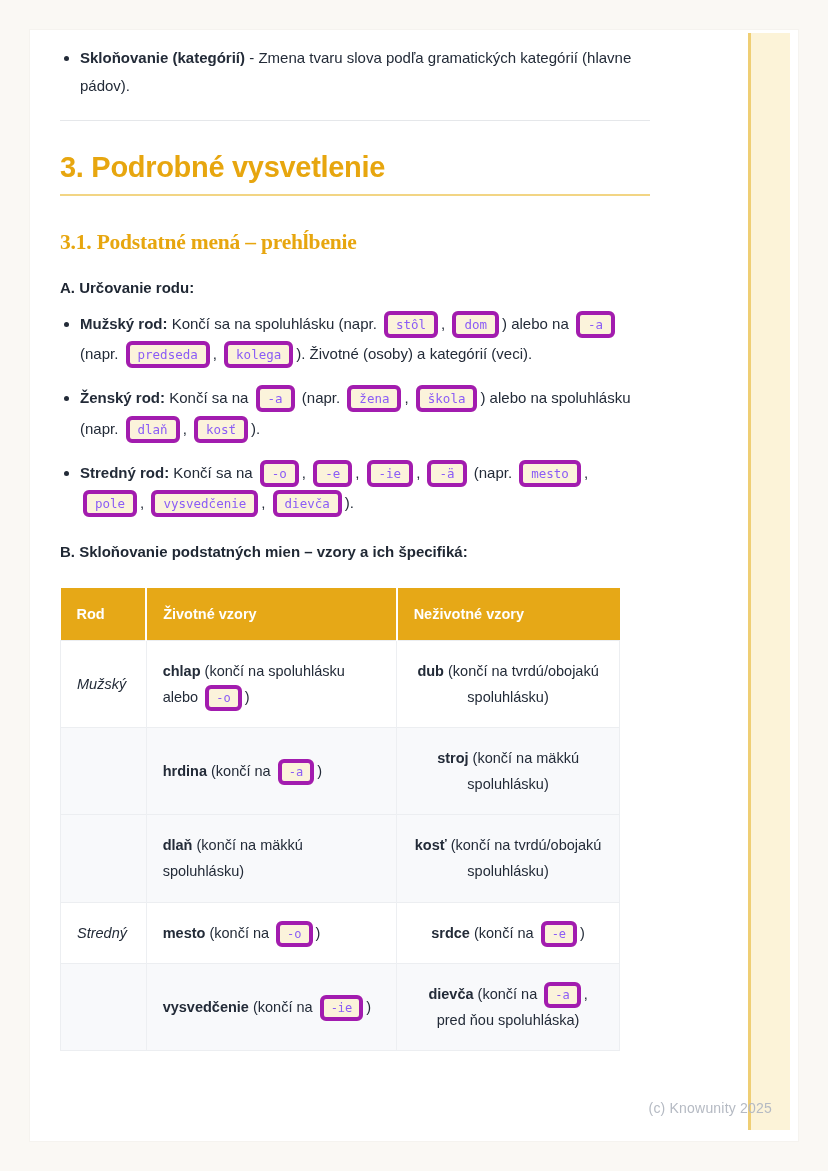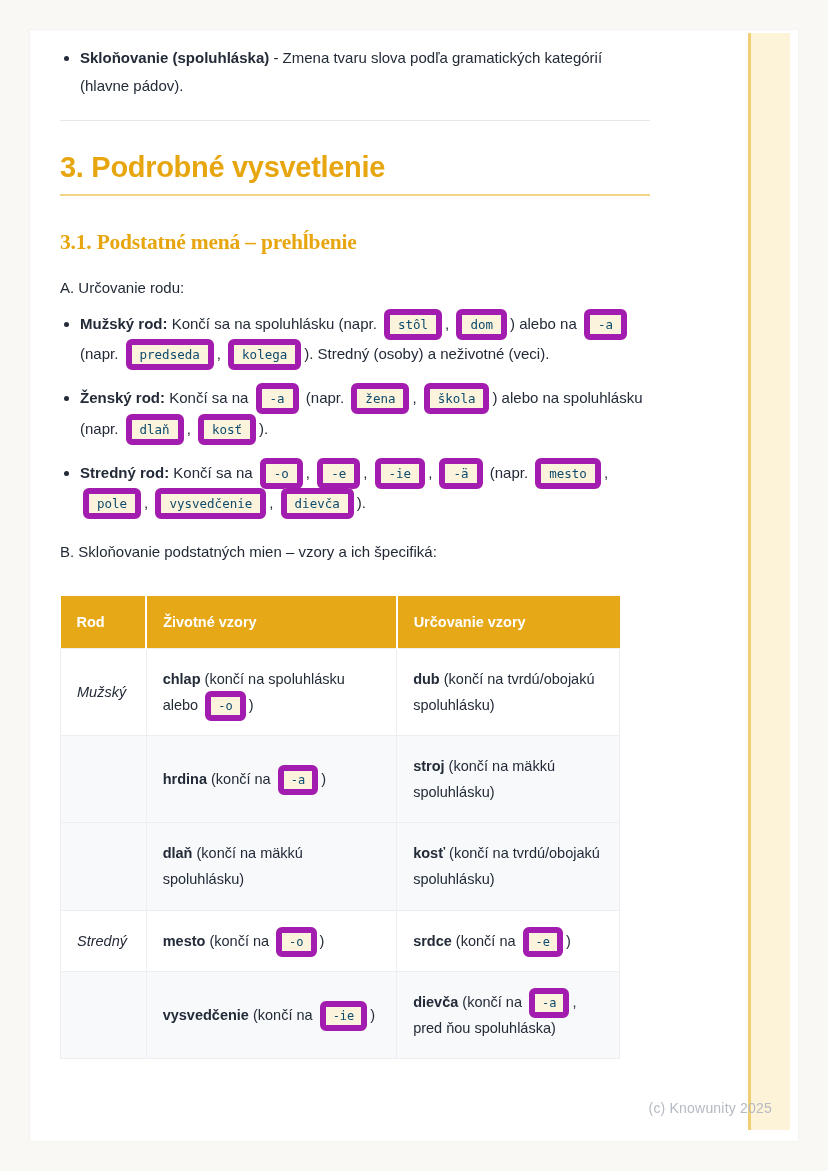--- a/index.html
+++ b/index.html
@@ -27,101 +27,101 @@
   ul.gender-list li { line-height:2.05; margin:13px 0; }
 
   .divider { border:none; border-top:1px solid #E5E7EA; margin:20px 0 0 0; width:590px; }
 
   h1.sec {
     margin-top:30px; font-size:29px; font-weight:700; color:#E7A60F;
     letter-spacing:-0.3px; padding-bottom:10px; border-bottom:2px solid #F2D584;
     width:590px;
   }
   h2.sec { margin-top:34px; font-size:21.5px; font-weight:700; color:#E7A60F; letter-spacing:-0.2px;font-family:Liberation Serif, serif; }
-  p.subhead { margin-top:24px; font-size:15px; font-weight:400; color:#1F2733; }
+  p.subhead { margin-top:24px; font-size:15px; font-weight:700; color:#1F2733; }
 
   .b { font-weight:700; }
 
   .code {
     font-family:"DejaVu Sans Mono","Liberation Mono",monospace;
     font-size:12.5px;
     background:#FBF3DB;
-    color:#0c4a6e;
-    border:6px solid #a21caf;
+    color:#8b5cf6;
+    border:4px solid #a21caf;
     border-radius:6px;
     padding:2px 8px;
     margin:0 3px;
     -webkit-box-decoration-break:clone;
     box-decoration-break:clone;
   }
 
   table.vzory {
-    margin-top:36px; width:560px; border-collapse:collapse;
+    margin-top:28px; width:560px; border-collapse:collapse;
     font-size:14.5px;
     padding-left:20px;
   }
   table.vzory th {
     background:#E6A817; color:#FFFFFF; font-weight:600; text-align:left;
     padding:18px 16px; font-size:14.5px; border-right:2px solid #FFFFFF;
   }
   table.vzory th:last-child { border-right:none; }
   table.vzory td {
     padding:17px 16px; line-height:1.8; vertical-align:middle;
     border-top:1px solid #ECEEF1; border-left:1px solid #EDEFF2;
     background:#FFFFFF;
   }
   table.vzory td:first-child { border-left:1px solid #ECEEF1; }
   table.vzory td:last-child { border-right:1px solid #ECEEF1; }
   table.vzory tr:last-child td { border-bottom:1px solid #ECEEF1; }
   table.vzory tr.alt td { background:#F8F9FB; }
   table.vzory td.rod { width:86px;font-style:italic; }
   table.vzory td.cell-a { width:266px; }
-  table.vzory td.cell-i { width:235px; }
+  table.vzory td.cell-i { width:235px;text-align:center; }
   table.vzory td .code { font-size:12px; padding:2px 7px; }
 
   .footer {
     position:absolute; top:1070px; right:26px;
     font-size:14px; color:#B5BAC3; letter-spacing:0.2px; z-index:2;
   }
 </style>
 </head>
 <body>
 
 <div class="page">
 
   <div class="ribbon"></div>
 
   <div class="content">
 
     <ul class="doc-list">
-      <li><span class="b">Skloňovanie (spoluhláska)</span><span> - Zmena tvaru slova podľa gramatických kategórií (hlavne pádov).</span></li>
+      <li><span class="b">Skloňovanie (kategórií)</span><span> - Zmena tvaru slova podľa gramatických kategórií (hlavne pádov).</span></li>
     </ul>
 
     <hr class="divider">
 
     <h1 class="sec">3. Podrobné vysvetlenie</h1>
 
     <h2 class="sec">3.1. Podstatné mená – prehĺbenie</h2>
 
     <p class="subhead">A. Určovanie rodu:</p>
 
     <ul class="doc-list gender-list">
-      <li><span class="b">Mužský rod:</span><span> Končí sa na spoluhlásku (napr. </span><span class="code">stôl</span><span>, </span><span class="code">dom</span><span>) alebo na </span><span class="code">-a</span><span> (napr. </span><span class="code">predseda</span><span>, </span><span class="code">kolega</span><span>). Stredný (osoby) a neživotné (veci).</span></li>
+      <li><span class="b">Mužský rod:</span><span> Končí sa na spoluhlásku (napr. </span><span class="code">stôl</span><span>, </span><span class="code">dom</span><span>) alebo na </span><span class="code">-a</span><span> (napr. </span><span class="code">predseda</span><span>, </span><span class="code">kolega</span><span>). Životné (osoby) a kategórií (veci).</span></li>
       <li><span class="b">Ženský rod:</span><span> Končí sa na </span><span class="code">-a</span><span> (napr. </span><span class="code">žena</span><span>, </span><span class="code">škola</span><span>) alebo na spoluhlásku (napr. </span><span class="code">dlaň</span><span>, </span><span class="code">kosť</span><span>).</span></li>
       <li><span class="b">Stredný rod:</span><span> Končí sa na </span><span class="code">-o</span><span>, </span><span class="code">-e</span><span>, </span><span class="code">-ie</span><span>, </span><span class="code">-ä</span><span> (napr. </span><span class="code">mesto</span><span>, </span><span class="code">pole</span><span>, </span><span class="code">vysvedčenie</span><span>, </span><span class="code">dievča</span><span>).</span></li>
     </ul>
 
     <p class="subhead">B. Skloňovanie podstatných mien – vzory a ich špecifiká:</p>
 
     <table class="vzory">
       <thead>
         <tr>
           <th>Rod</th>
           <th>Životné vzory</th>
-          <th>Určovanie vzory</th>
+          <th>Neživotné vzory</th>
         </tr>
       </thead>
       <tbody>
         <tr>
           <td class="rod">Mužský</td>
           <td class="cell-a"><span class="b">chlap</span><span> (končí na spoluhlásku alebo </span><span class="code">-o</span><span>)</span></td>
           <td class="cell-i"><span class="b">dub</span><span> (končí na tvrdú/obojakú spoluhlásku)</span></td>
         </tr>
         <tr class="alt">
           <td class="rod"></td>

